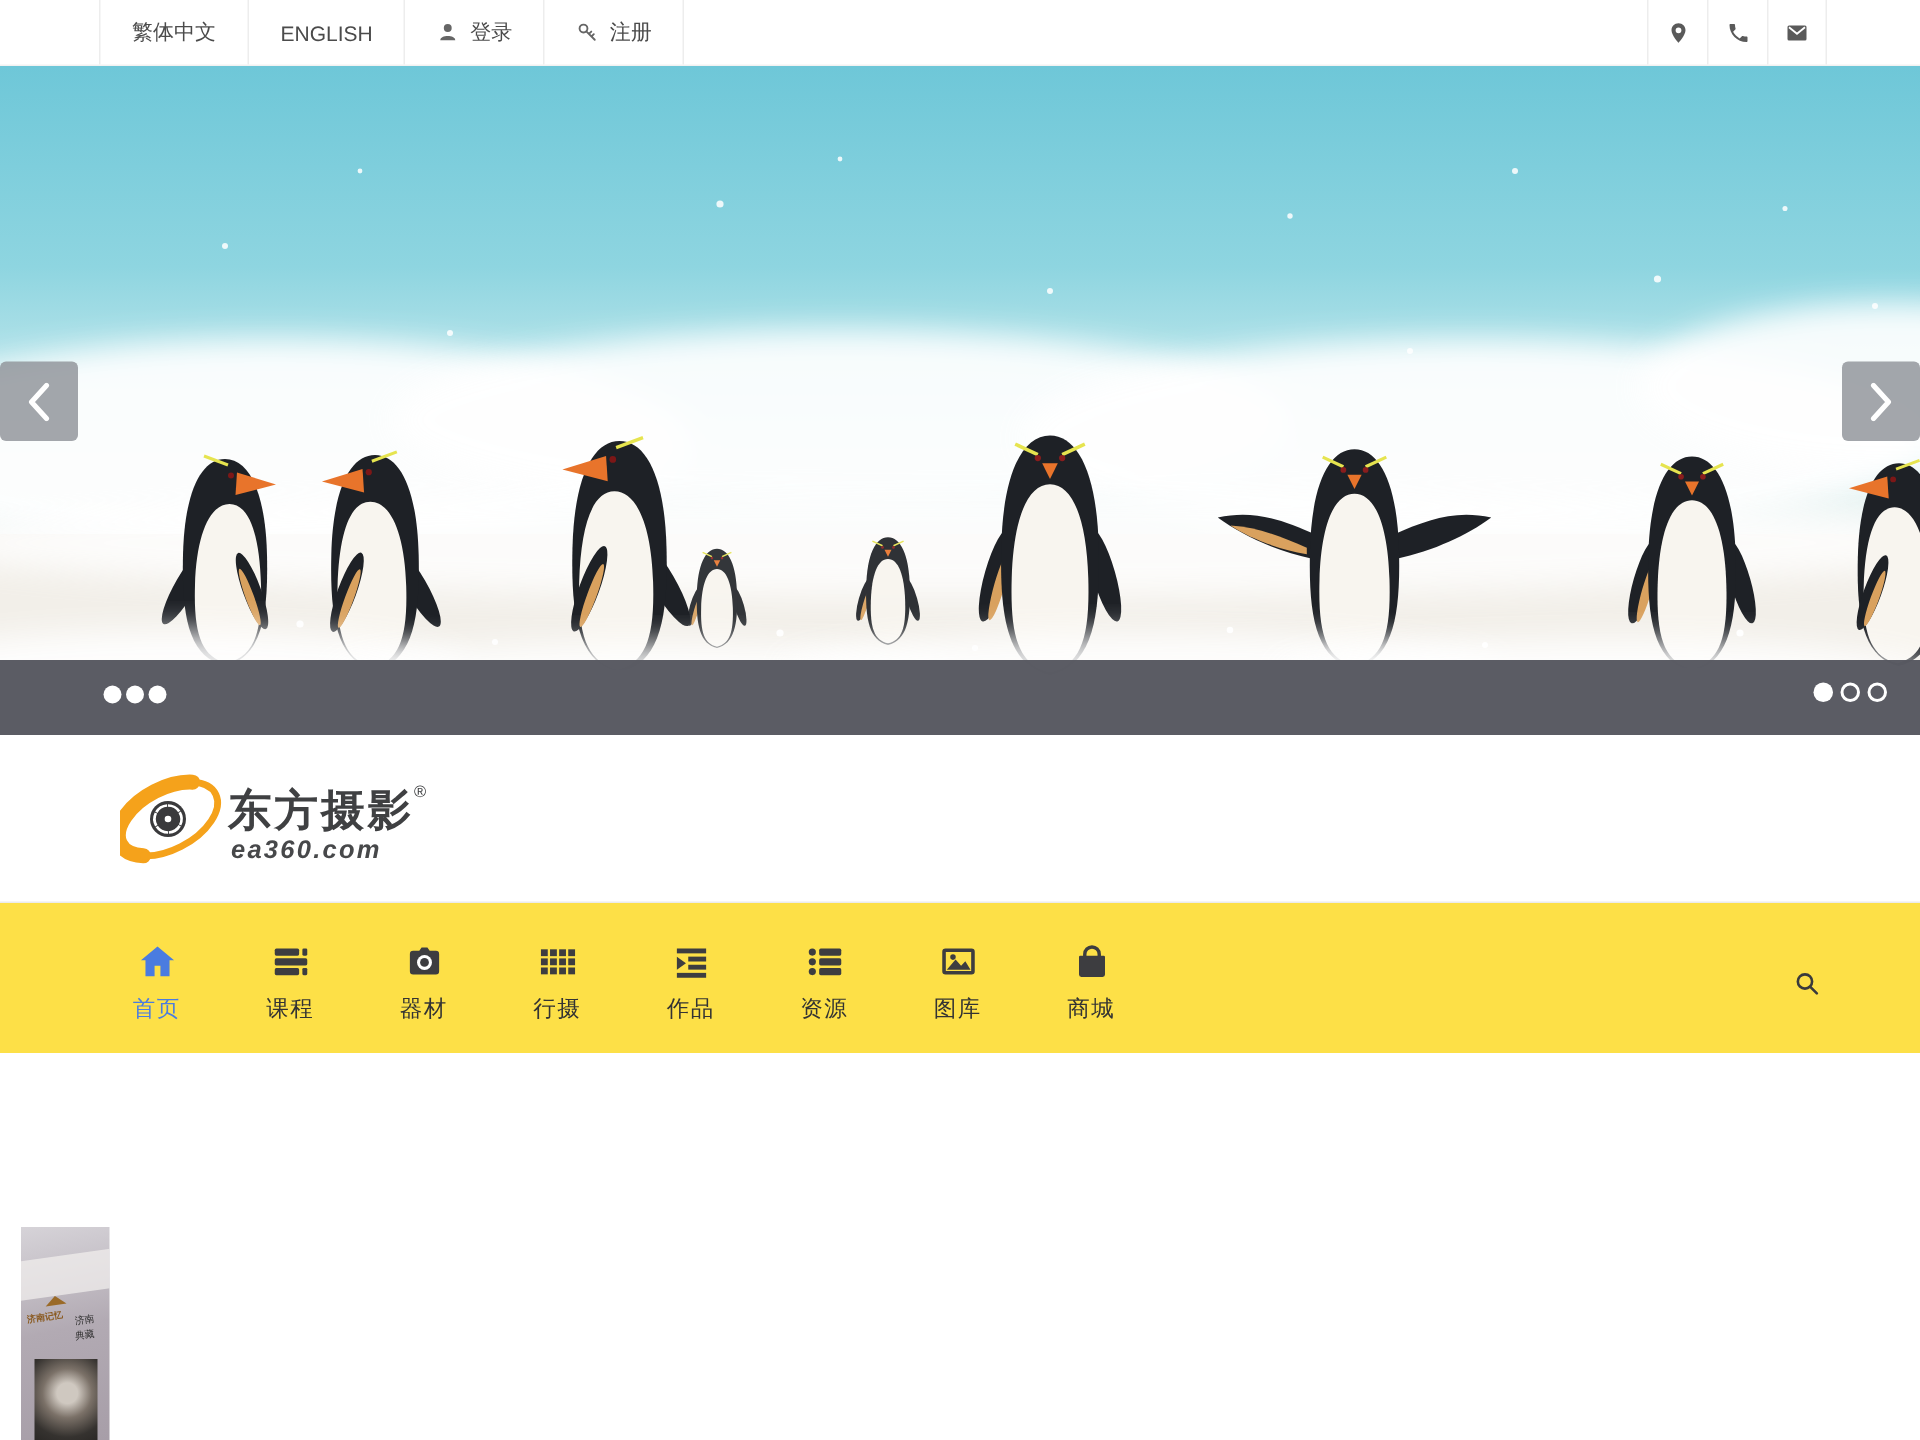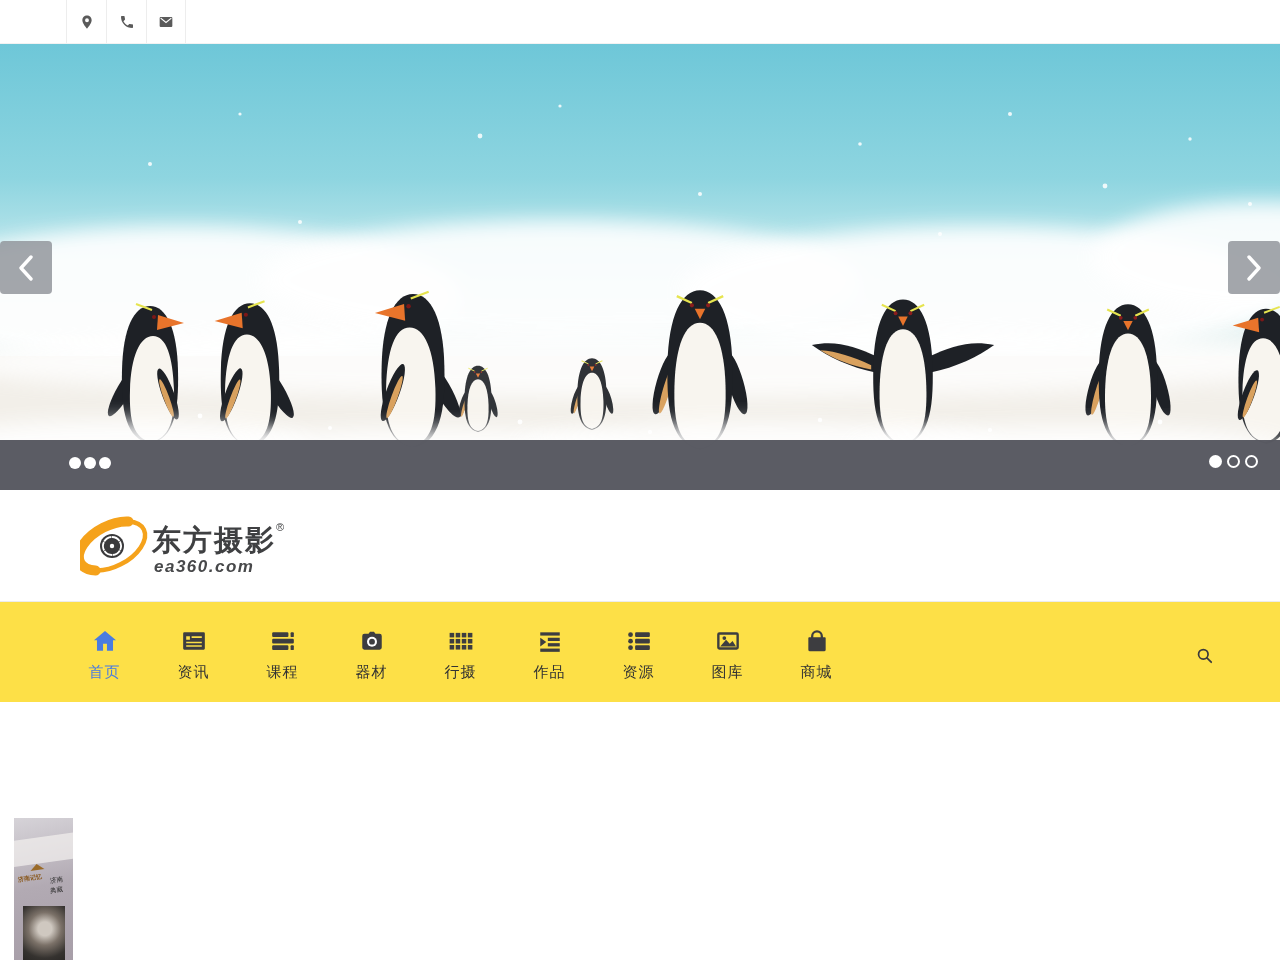--- a/index.html
+++ b/index.html
@@ -76,20 +76,46 @@
   .card .ln2 { left:36px; top:68px; }
   .card .photo { position:absolute; left:9px; top:88px; width:42px; height:60px;
                  background:radial-gradient(circle at 52% 38%, #cfc8c0 0 16%, #7b7168 38%, #35322f 68%, #242220 100%); }
 </style>
 </head>
 <body>
 
 <div class="page">
 
   <div class="topbar">
+    <div class="tb-left" id="tb-left">
+        <div class="tb-item">
+          <span>繁体中文</span>
+        </div>
+        <div class="tb-item">
+          <span>ENGLISH</span>
+        </div>
+        <div class="tb-item">
+          <span class="tb-ic">
+            <svg viewBox="0 0 24 24">
+              <circle cx="12" cy="7.5" r="4.2"></circle>
+              <path d="M4 20.5 C4 14.5 20 14.5 20 20.5 Z"></path>
+            </svg>
+          </span>
+          <span>登录</span>
+        </div>
+        <div class="tb-item">
+          <span class="tb-ic">
+            <svg viewBox="0 0 24 24">
+              <circle cx="8" cy="8" r="4.2" fill="none" stroke="currentColor" stroke-width="2"></circle>
+              <path d="M11 11 L20 20 M16.5 16.5 L19 14 M13.8 13.8 L16.3 11.3" fill="none" stroke="currentColor" stroke-width="2" stroke-linecap="round"></path>
+            </svg>
+          </span>
+          <span>注册</span>
+        </div>
+      </div>
     <div class="tb-right" id="tb-right">
         <div class="tb-cell">
           <span class="tb-ic">
             <svg viewBox="0 0 24 24" fill-rule="evenodd">
               <path d="M12 2.2 C8 2.2 5 5.3 5 9.2 C5 14.2 12 21.8 12 21.8 C12 21.8 19 14.2 19 9.2 C19 5.3 16 2.2 12 2.2 Z M12 12.2 A2.9 2.9 0 1 1 12 6.4 A2.9 2.9 0 0 1 12 12.2 Z"></path>
             </svg>
           </span>
         </div>
         <div class="tb-cell">
           <span class="tb-ic">
@@ -256,28 +282,20 @@
         <div class="nav-item active">
           <span class="icon">
             <svg viewBox="0 0 24 24">
               <path d="M12 2.8 L22.2 11.2 L19.4 11.2 L19.4 21 L13.8 21 L13.8 14.6 L10.2 14.6 L10.2 21 L4.6 21 L4.6 11.2 L1.8 11.2 Z"></path>
             </svg>
           </span>
           <span class="lbl">首页</span>
         </div>
         <div class="nav-item">
           <span class="icon">
-            <svg viewBox="0 0 24 24" fill-rule="evenodd">
-              <path d="M3 4 H21 A1 1 0 0 1 22 5 V19 A1 1 0 0 1 21 20 H3 A1 1 0 0 1 2 19 V5 A1 1 0 0 1 3 4 Z M4.8 7.6 H8.2 V10.8 H4.8 Z M9.8 7.6 H19.2 V9.2 H9.8 Z M4.8 12.6 H19.2 V14.1 H4.8 Z M4.8 15.9 H19.2 V17.4 H4.8 Z"></path>
-            </svg>
-          </span>
-          <span class="lbl">资讯</span>
-        </div>
-        <div class="nav-item">
-          <span class="icon">
             <svg viewBox="0 0 24 24">
               <rect x="2" y="4" width="15" height="4.4" rx="1"></rect>
               <rect x="19" y="4" width="3" height="4.4" rx="0.8"></rect>
               <rect x="2" y="10" width="20" height="4.4" rx="1"></rect>
               <rect x="2" y="16" width="15" height="4.4" rx="1"></rect>
               <rect x="19" y="16" width="3" height="4.4" rx="0.8"></rect>
             </svg>
           </span>
           <span class="lbl">课程</span>
         </div>

